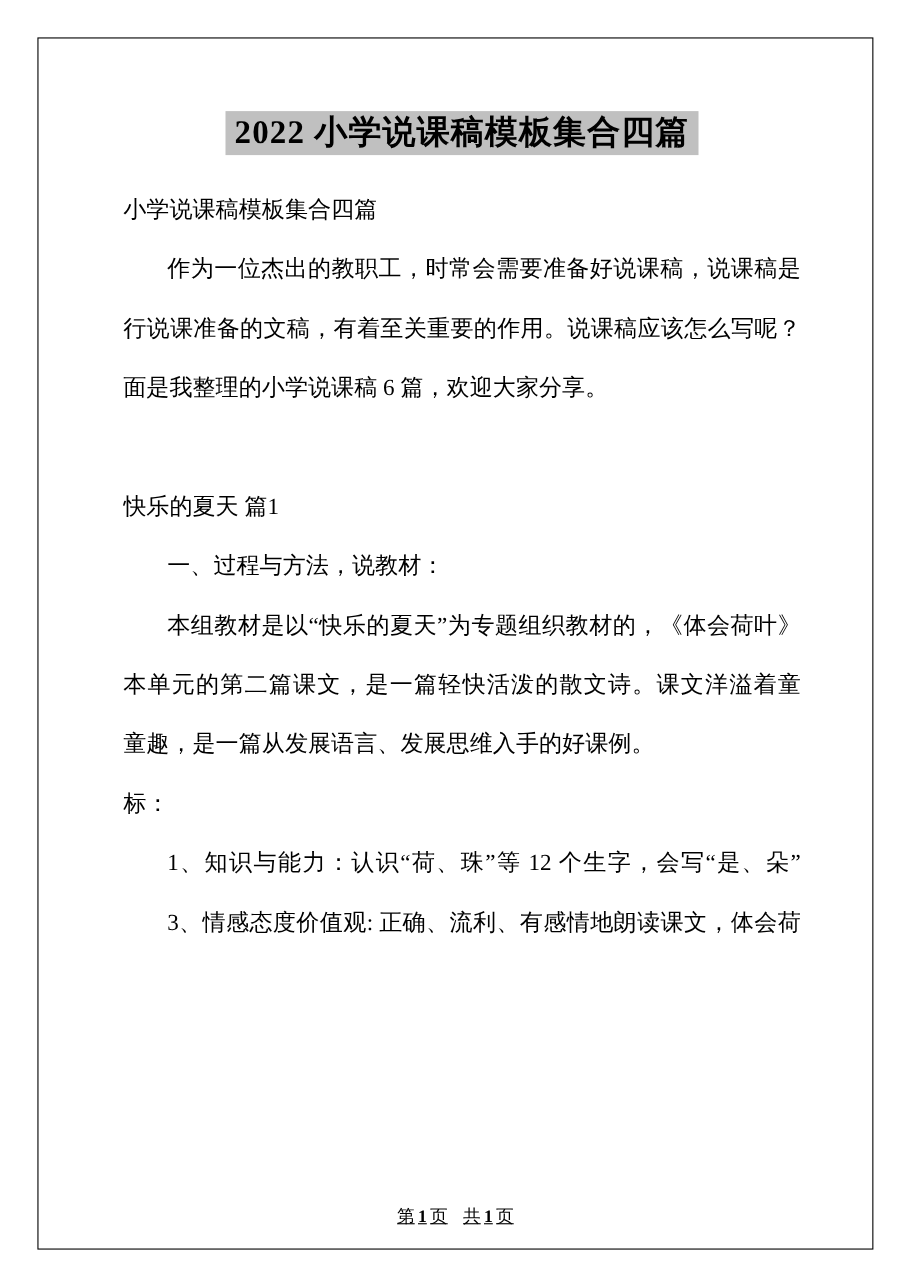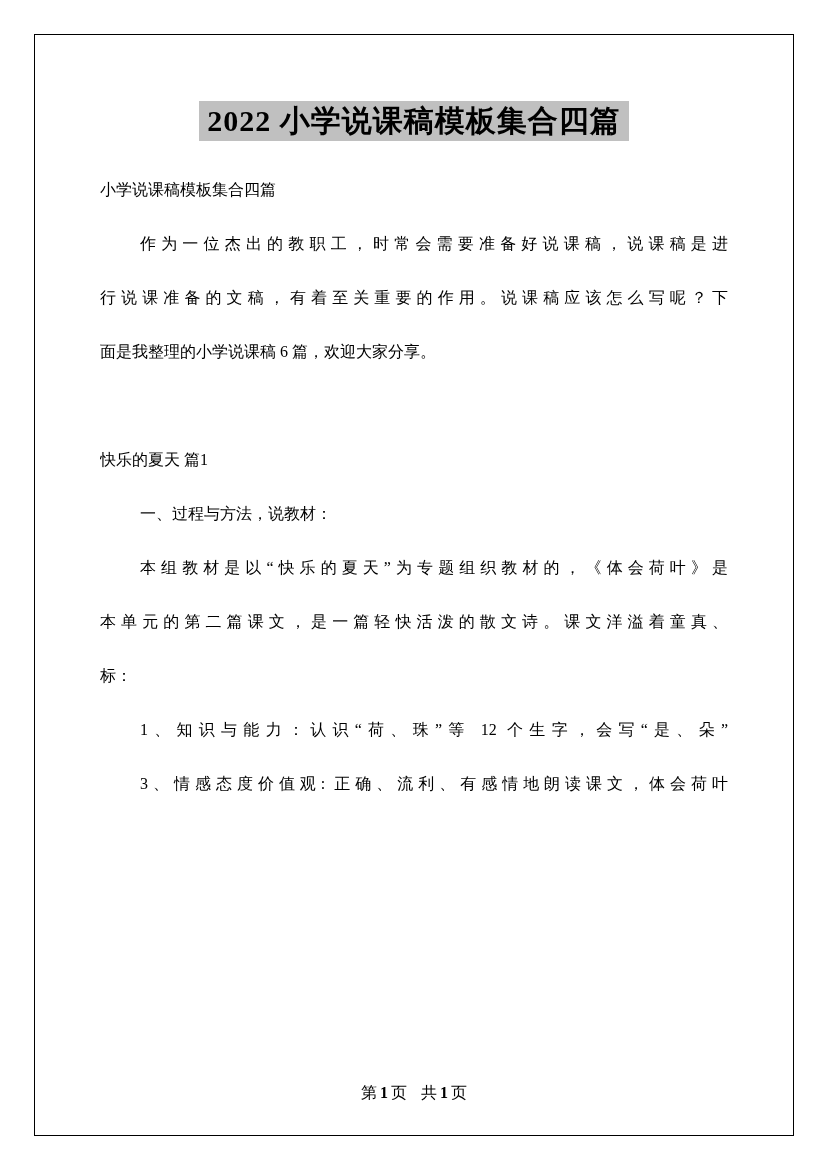--- a/index.html
+++ b/index.html
@@ -14,20 +14,21 @@
   }
   .page {
     box-sizing: border-box;
     position: absolute;
     left: 34px;
     top: 34px;
     width: 760px;
     height: 1102px;
     border: 1px solid #000000;
     background: #ffffff;
+    padding-left: 12px;
   }
   .title-row {
     text-align: center;
     margin-top: 66px;
     height: 40px;
   }
   .title-hl {
     display: inline-block;
     background: #c0c0c0;
     font-size: 30px;
@@ -36,37 +37,38 @@
     padding: 0 8px;
     letter-spacing: 1px;
     white-space: nowrap;
   }
   .content {
     margin: 22px 65px 0 65px;
   }
   .line {
     height: 54px;
     line-height: 54px;
-    font-size: 16px;
+    font-size: 21px;
     overflow: hidden;
   }
   .indent { text-indent: 40px; }
   .full {
     text-align: justify;
     text-align-last: justify;
     text-justify: inter-ideograph;
   }
   .footer {
     position: absolute;
     left: 0;
     right: 0;
-    bottom: 32px;
+    bottom: 18px;
     text-align: center;
     font-size: 16px;
     line-height: 20px;
+    text-decoration: underline;
   }
   .footer b { font-weight: bold; margin: 0 3px; }
   .footer .gap { display: inline-block; width: 14px; }
 </style>
 </head>
 <body>
 
 <div class="page">
 
   <div class="title-row">
@@ -76,20 +78,21 @@
   <div class="content">
     <div class="line">小学说课稿模板集合四篇</div>
     <div class="line indent full">作为一位杰出的教职工，时常会需要准备好说课稿，说课稿是进</div>
     <div class="line full">行说课准备的文稿，有着至关重要的作用。说课稿应该怎么写呢？下</div>
     <div class="line">面是我整理的小学说课稿 6 篇，欢迎大家分享。</div>
     <div class="line"></div>
     <div class="line">快乐的夏天 篇1</div>
     <div class="line indent">一、过程与方法，说教材：</div>
     <div class="line indent full">本组教材是以“快乐的夏天”为专题组织教材的，《体会荷叶》是</div>
     <div class="line full">本单元的第二篇课文，是一篇轻快活泼的散文诗。课文洋溢着童真、</div>
+    <div class="line">童趣，是一篇从发展语言、发展思维入手的好课例。</div>
     <div class="line">标：</div>
     <div class="line indent full">1、知识与能力：认识“荷、珠”等 12 个生字，会写“是、朵”</div>
     <div class="line indent full">3、情感态度价值观: 正确、流利、有感情地朗读课文，体会荷叶</div>
   </div>
 
   <div class="footer">
     <span>第</span><b>1</b><span>页</span><span class="gap"></span><span>共</span><b>1</b><span>页</span>
   </div>
 
 </div>

